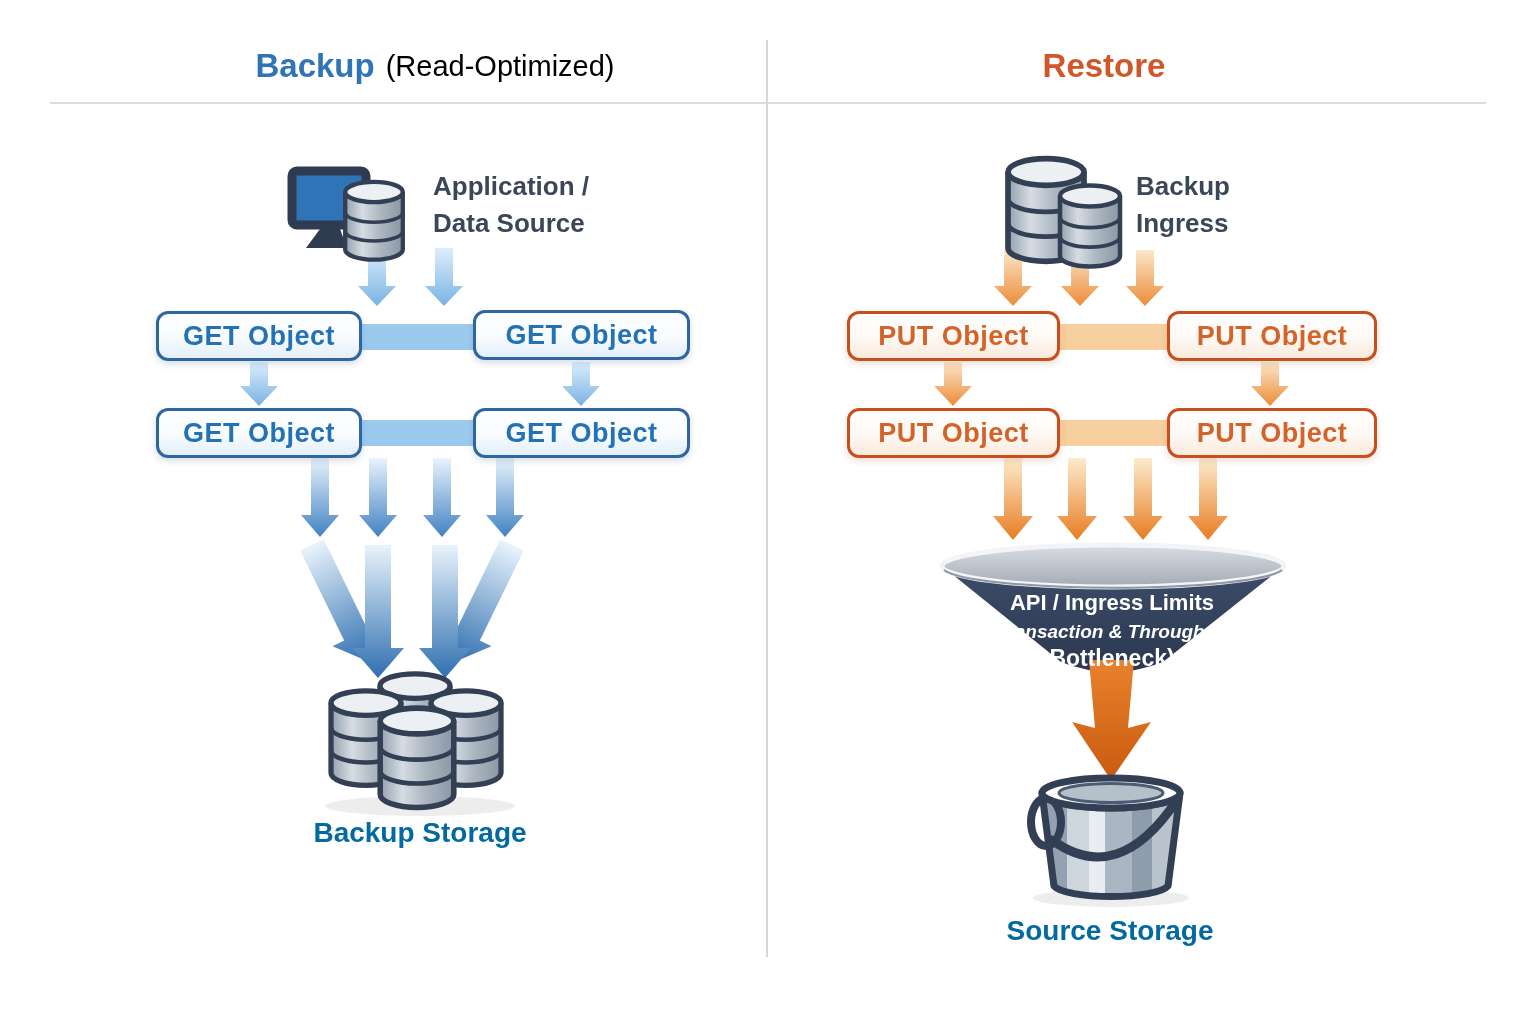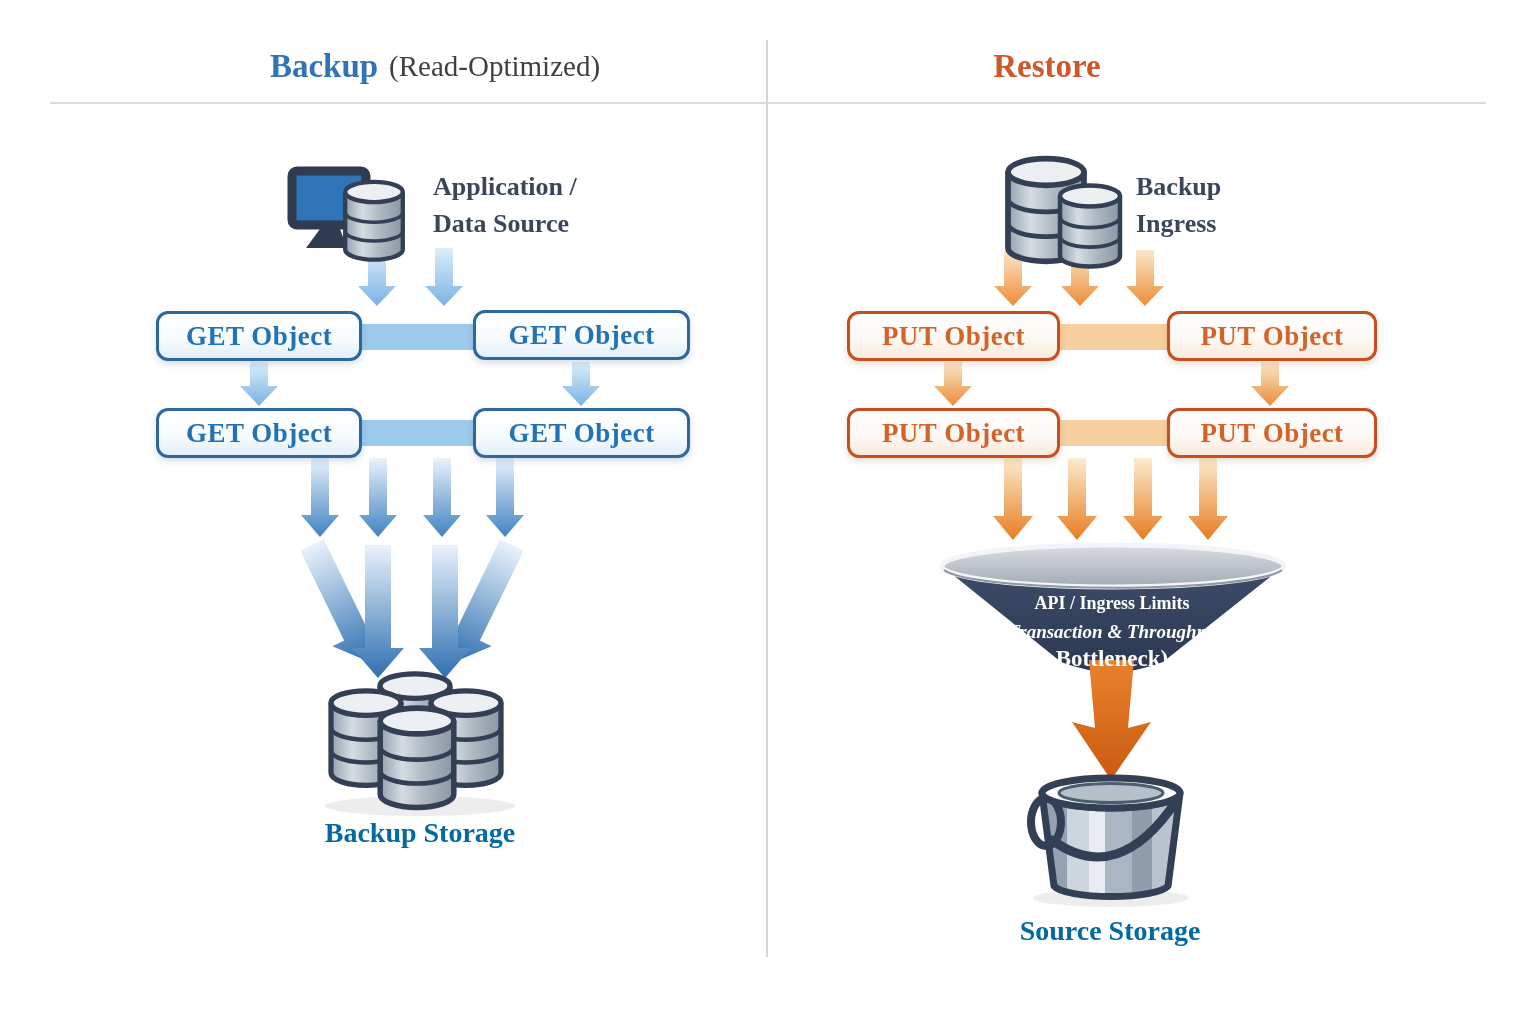--- a/index.html
+++ b/index.html
@@ -1,29 +1,29 @@
 <!DOCTYPE html>
 <html><head>
 <meta charset="utf-8">
 <style>
   html,body{margin:0;padding:0;background:#ffffff;}
   #stage{
     position:relative;width:1536px;height:1024px;background:#ffffff;overflow:hidden;
-    font-family:Liberation Serif, serif;
+    font-family:Liberation Sans, sans-serif;
   }
   .abs{position:absolute;}
   
   .vdiv{left:766px;top:40px;width:2px;height:917px;background:#d6d6da;}
   .hdiv{left:50px;top:102px;width:1436px;height:2px;background:#dcdcdf;}
   
   .title-row{top:44px;height:44px;display:flex;align-items:center;justify-content:center;white-space:nowrap;}
   .title-main{font-size:33px;font-weight:bold;}
   .title-sub{font-size:29px;font-weight:normal;margin-left:11px;}
   .blue-t{color:#2e74b6;}
-  .blue-t2{color:#404040;}
+  .blue-t2{color:#000000;}
   .orange-t{color:#d0572a;}
   .orange-t2{color:#dd6f3d;}
   
   .flow-box{
     border-radius:12px;display:flex;align-items:center;justify-content:center;
     font-size:27px;font-weight:bold;letter-spacing:.5px;
   }
   .flow-box.blue{
     border:3px solid #2e66a0;color:#2272b5;
     background:linear-gradient(180deg,#ffffff 0%,#f7fbfe 55%,#e3eff9 100%);
@@ -32,21 +32,21 @@
   .flow-box.orange{
     border:3px solid #c94e1d;color:#d4632a;
     background:linear-gradient(180deg,#ffffff 0%,#fdf8f4 55%,#faeadd 100%);
     box-shadow:0 3px 7px rgba(150,90,50,.20);
   }
   
   .src-label{font-size:26px;font-weight:bold;color:#3b4759;line-height:37px;white-space:nowrap;}
   .store-label{font-size:28px;font-weight:bold;color:#0369a1;text-align:center;width:320px;}
   
   .funnel-text{left:962px;top:588px;width:300px;text-align:center;color:#ffffff;}
-  .funnel-l1{font-size:18px;font-weight:bold;line-height:30px;}
+  .funnel-l1{font-size:22px;font-weight:bold;line-height:30px;}
   .funnel-l2{font-size:19px;font-style:italic;font-weight:600;line-height:27px;}
   .funnel-l3{font-size:23px;font-weight:bold;line-height:27px;}
   svg{position:absolute;left:0;top:0;}
 </style>
 </head>
 <body>
 
 <div id="stage">
 
   <div class="abs hdiv"></div>
@@ -199,21 +199,21 @@
       <path d="M 1052,840 Q 1118,888 1177,800" fill="none" stroke="#333f54" stroke-width="9" stroke-linecap="round"></path>
       <ellipse cx="1111" cy="793" rx="69" ry="15" fill="#fdfdfd" stroke="#333f54" stroke-width="7"></ellipse>
       <ellipse cx="1111" cy="793" rx="52" ry="9.5" fill="#b6c0ca" stroke="#4c5c72" stroke-width="3"></ellipse>
     </g>
   </svg>
 
   <div class="abs title-row" style="left:135px;width:600px;">
     <span class="title-main blue-t">Backup</span>
     <span class="title-sub blue-t2">(Read-Optimized)</span>
   </div>
-  <div class="abs title-row" style="left:747px;width:600px;">
+  <div class="abs title-row" style="left:768px;width:600px;padding-left:36px;">
     <span class="title-main orange-t">Restore</span>
   </div>
 
   <div class="abs src-label" style="left:433px;top:168px;">
     <div>Application /</div>
     <div>Data Source</div>
   </div>
   <div class="abs src-label" style="left:1136px;top:168px;">
     <div>Backup</div>
     <div>Ingress</div>

